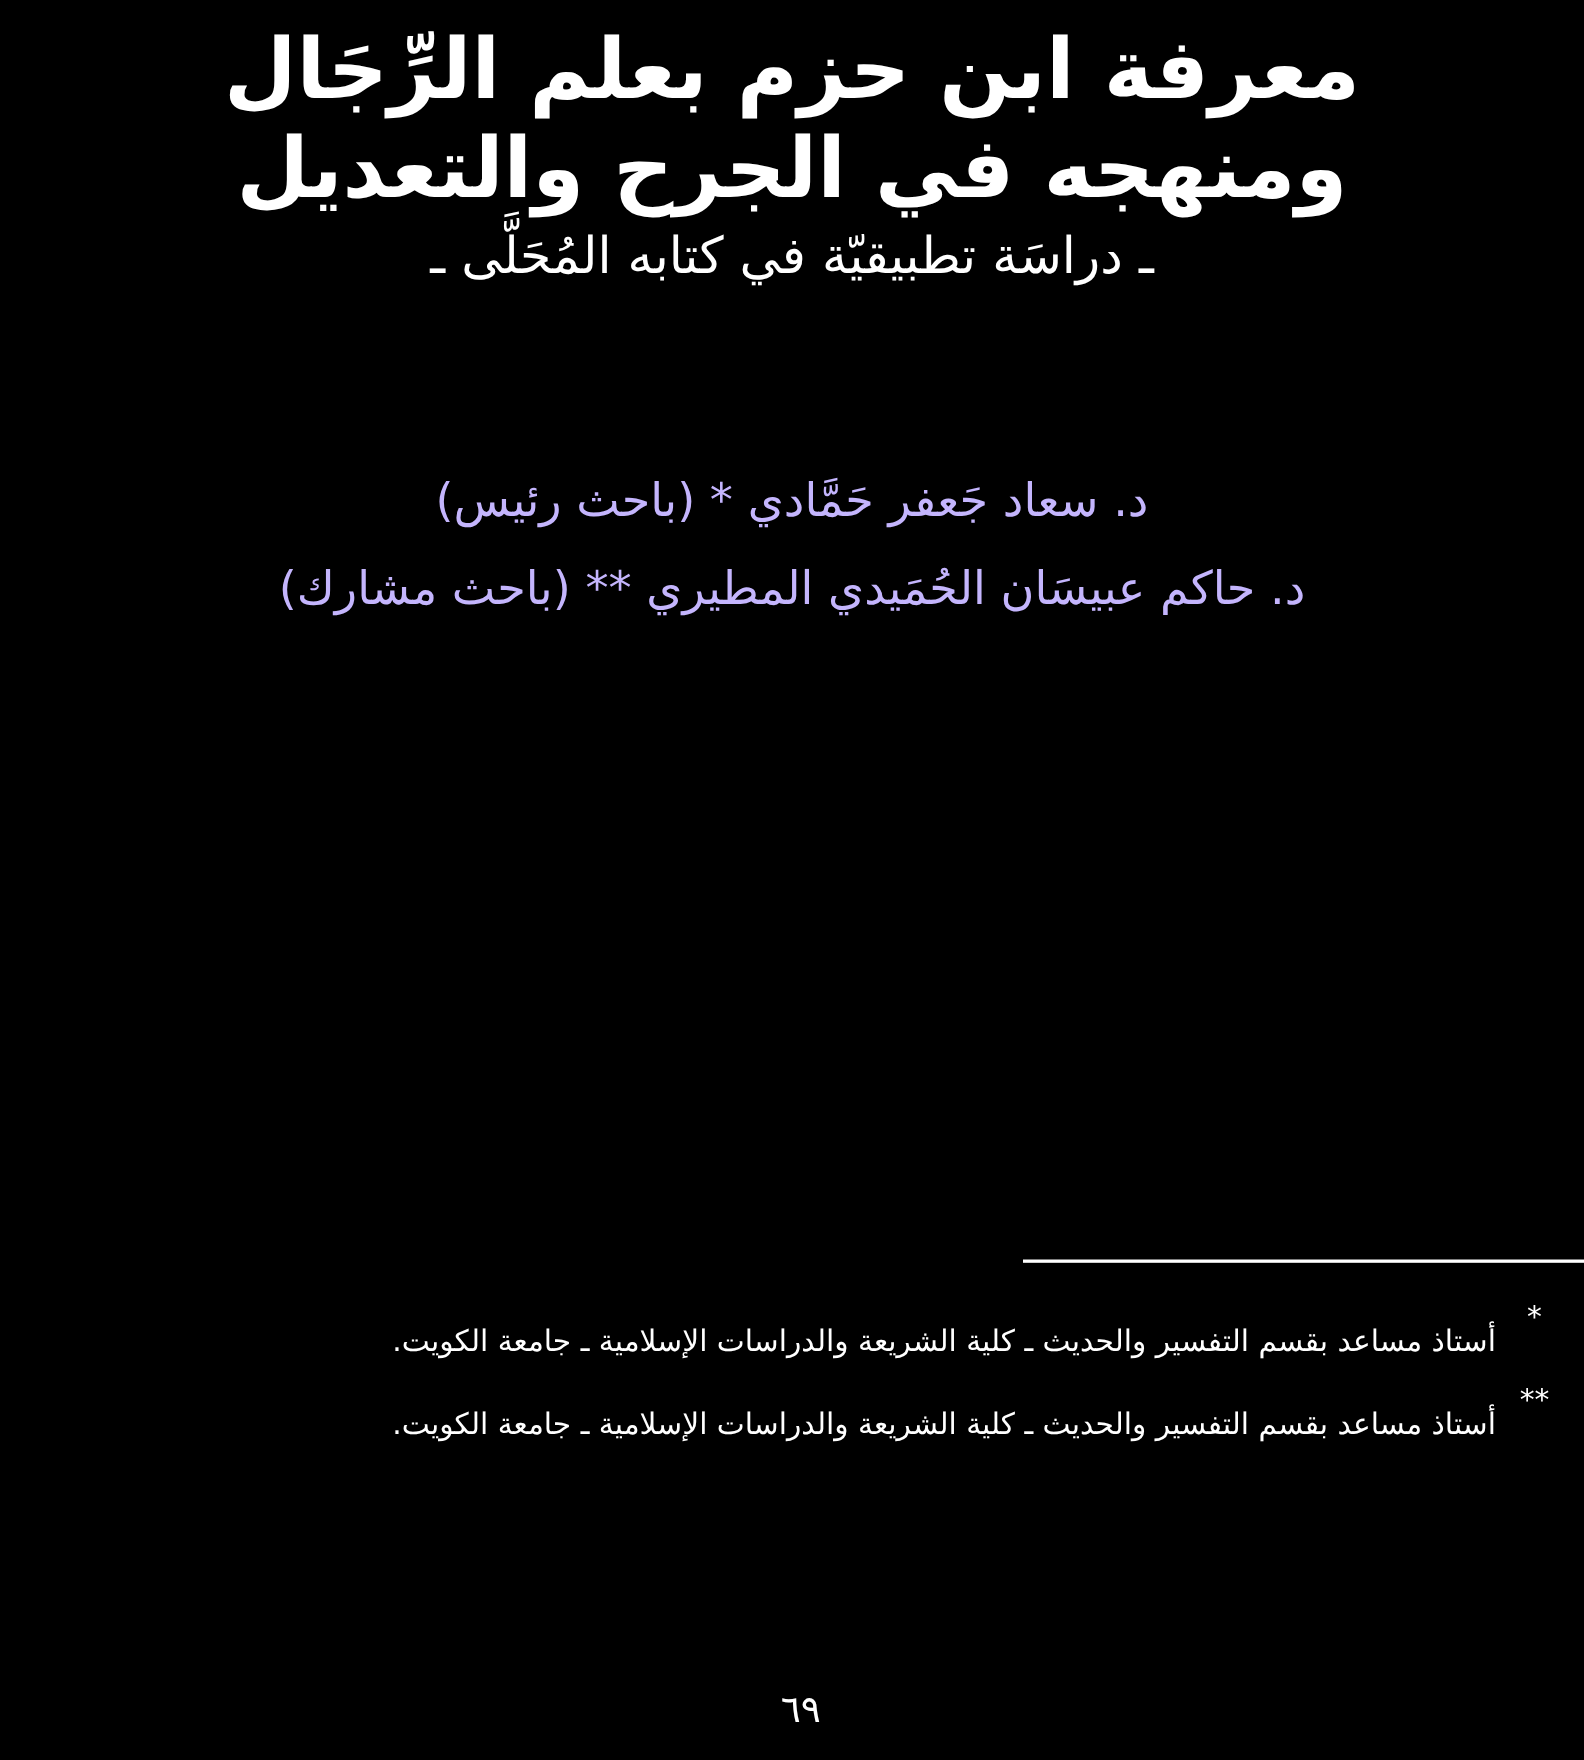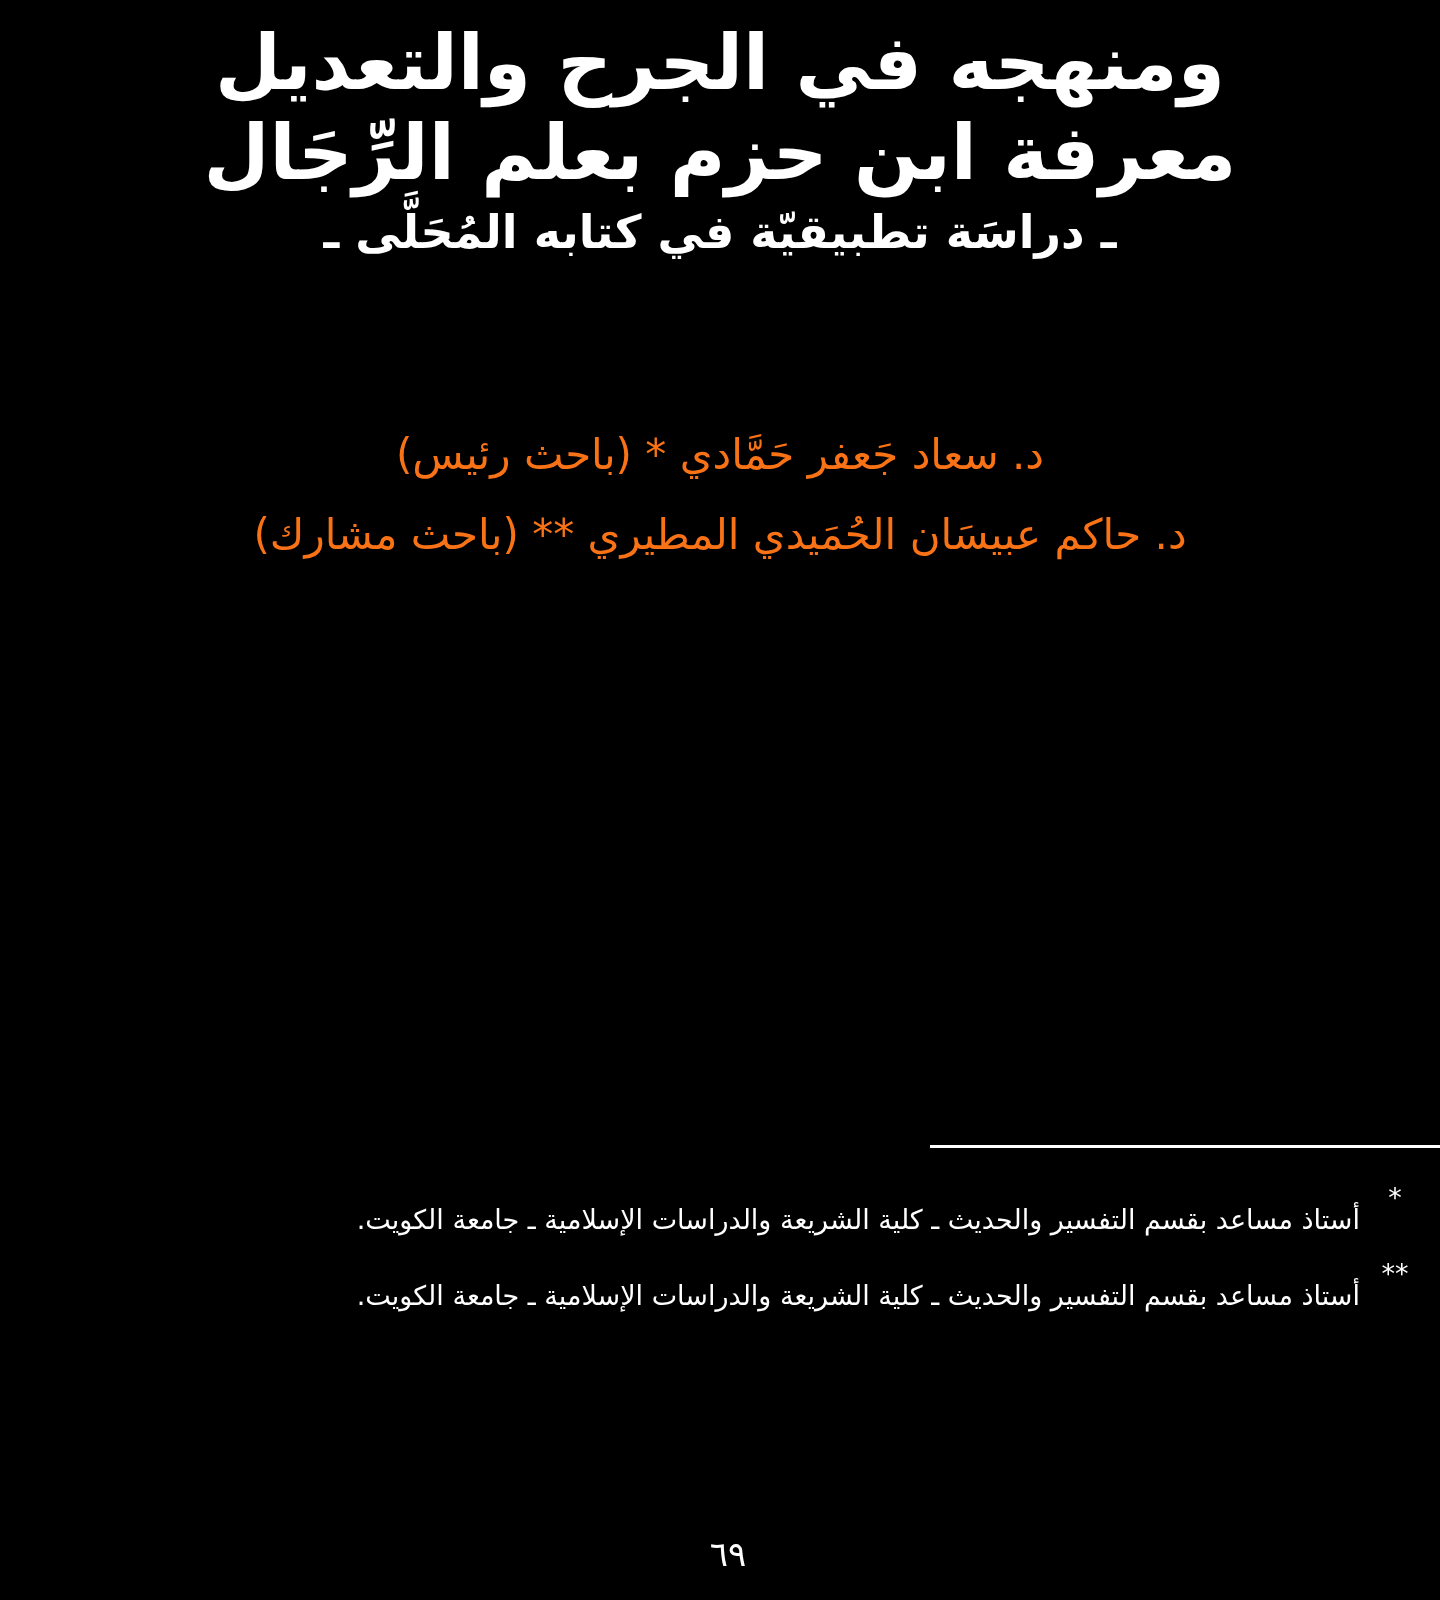--- a/index.html
+++ b/index.html
@@ -42,38 +42,38 @@
     font-size: 76px;
     line-height: 1.18;
   }
   .title-line-2 {
     font-size: 76px;
     line-height: 1.18;
   }
   .subtitle {
     margin-top: 8px;
     font-size: 46px;
-    font-weight: 700;
+    font-weight: 400;
     direction: rtl;
     color: #ffffff;
   }
 
   
   .authors {
     position: absolute;
     top: 415px;
     left: 0;
     right: 0;
     text-align: center;
     direction: rtl;
   }
   .author {
     font-size: 42px;
     line-height: 1.9;
-    color: #f97316;
+    color: #c4b5fd;
     font-weight: 400;
   }
 
   
   .footnote-rule {
     position: absolute;
     top: 1145px;
     right: 0;
     width: 510px;
     height: 0;
@@ -120,22 +120,22 @@
     font-size: 34px;
     color: #ffffff;
   }
 </style>
 </head>
 <body>
 
 <div class="page">
 
   <div class="title-block">
+    <div class="title-line title-line-1">معرفة ابن حزم بعلم الرِّجَال</div>
     <div class="title-line title-line-2">ومنهجه في الجرح والتعديل</div>
-    <div class="title-line title-line-1">معرفة ابن حزم بعلم الرِّجَال</div>
     <div class="subtitle">ـ دراسَة تطبيقيّة في كتابه المُحَلَّى ـ</div>
   </div>
 
   <div class="authors">
     <div class="author">د. سعاد جَعفر حَمَّادي * (باحث رئيس)</div>
     <div class="author">د. حاكم عبيسَان الحُمَيدي المطيري ** (باحث مشارك)</div>
   </div>
 
   <div class="footnote-rule"></div>
 

